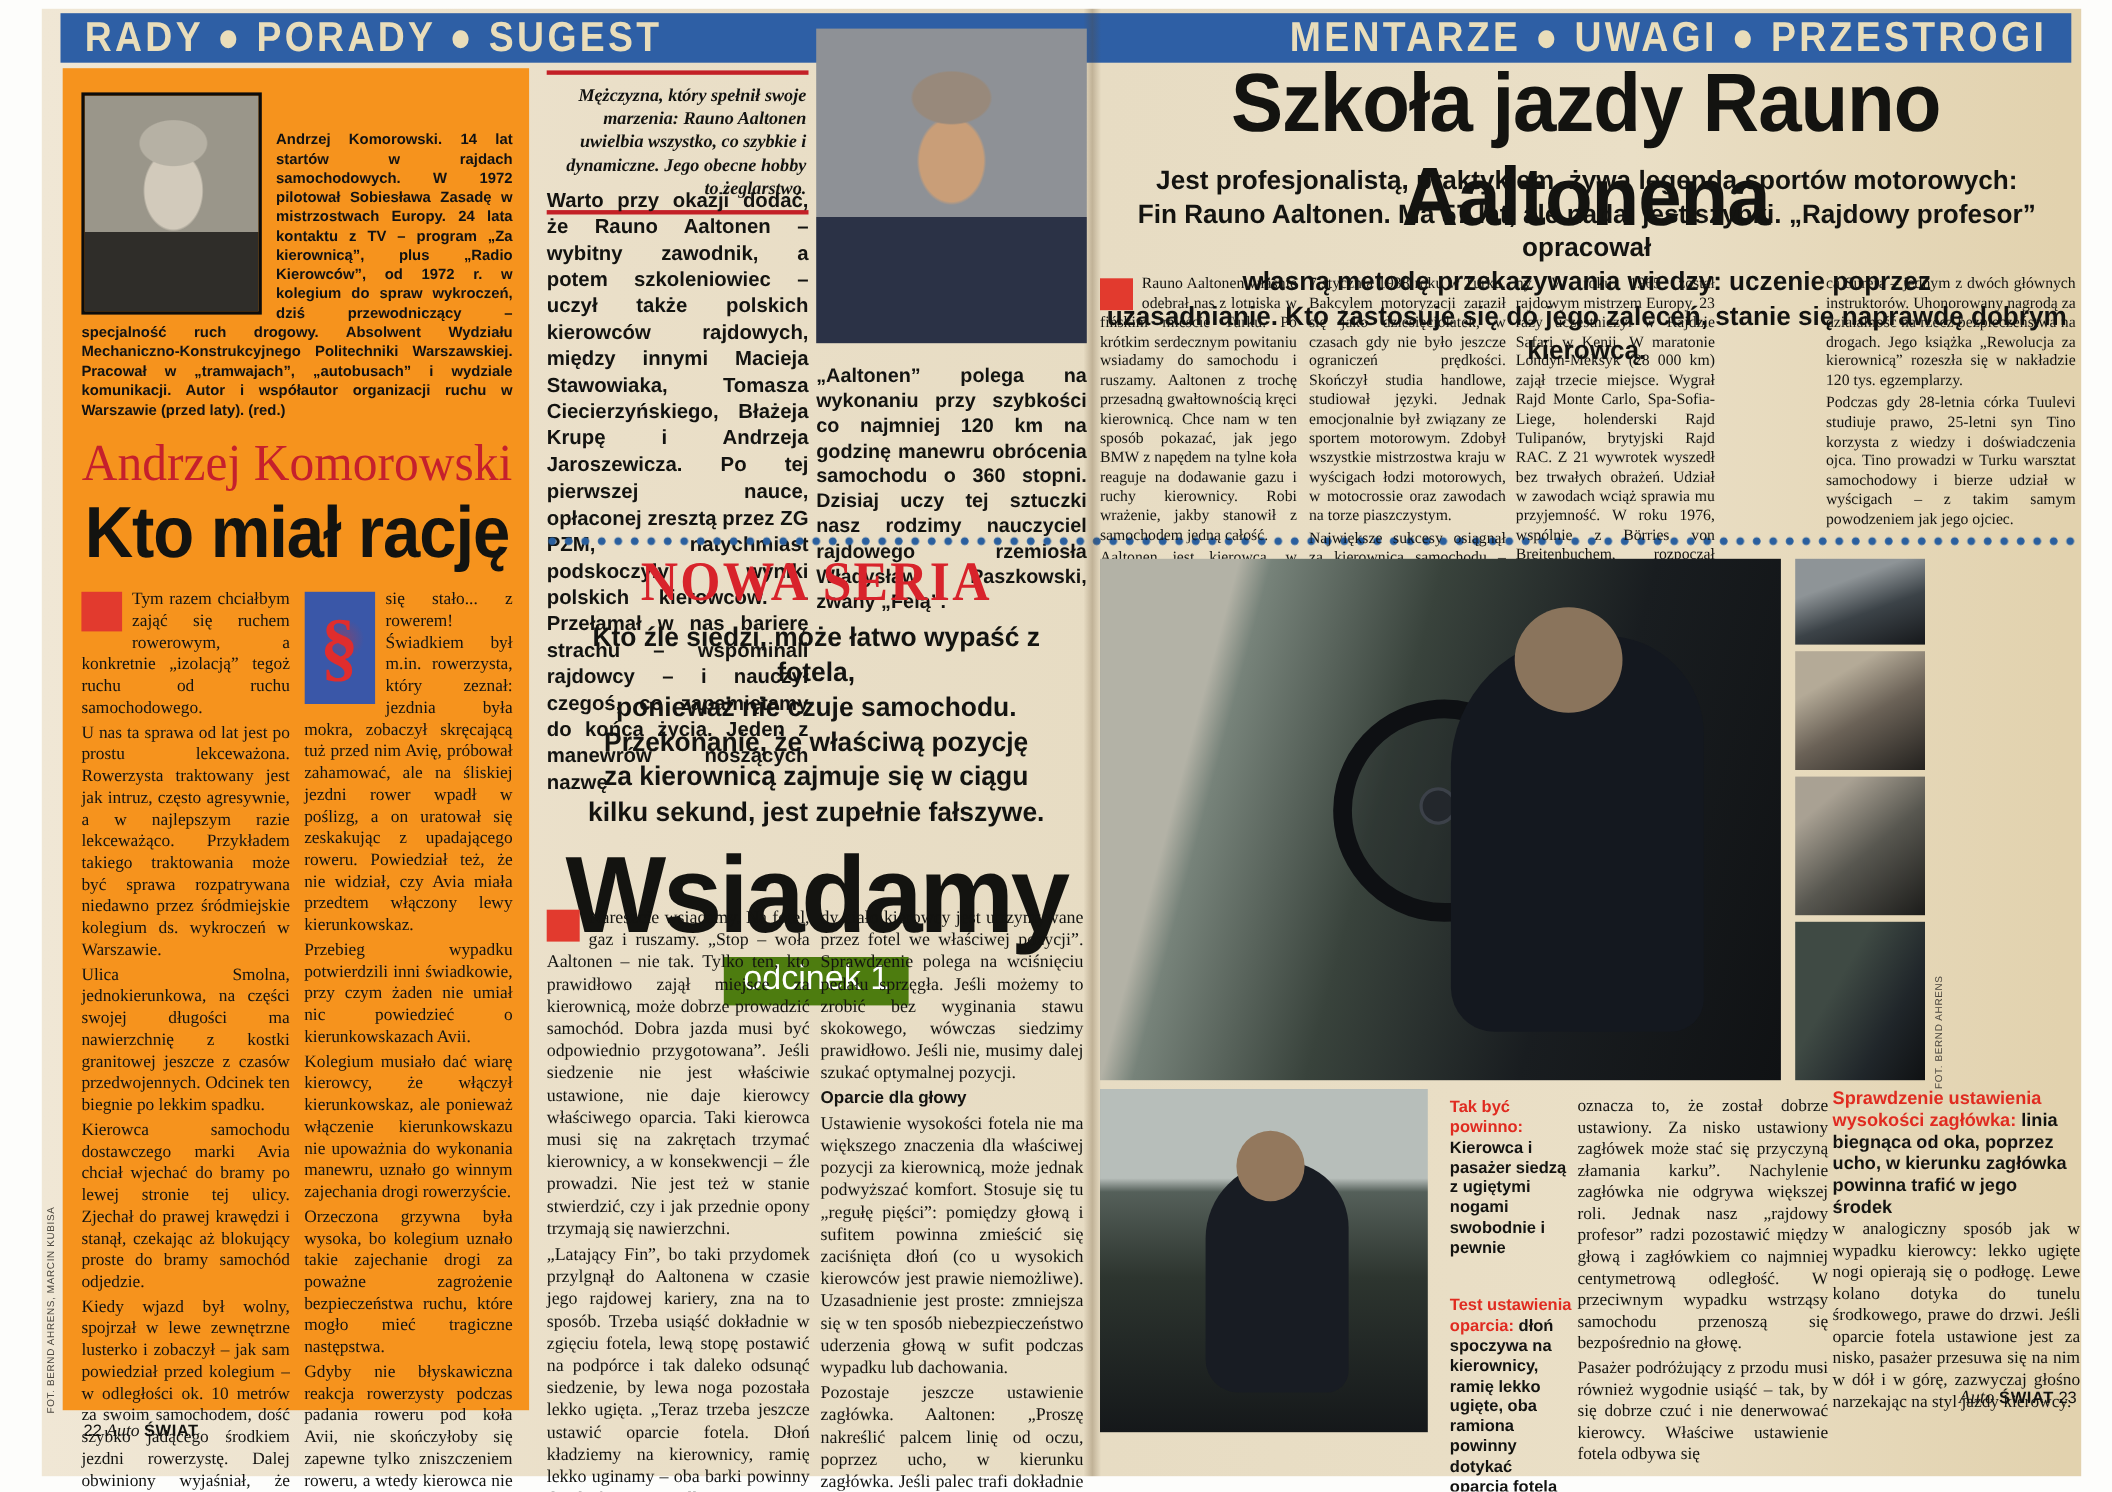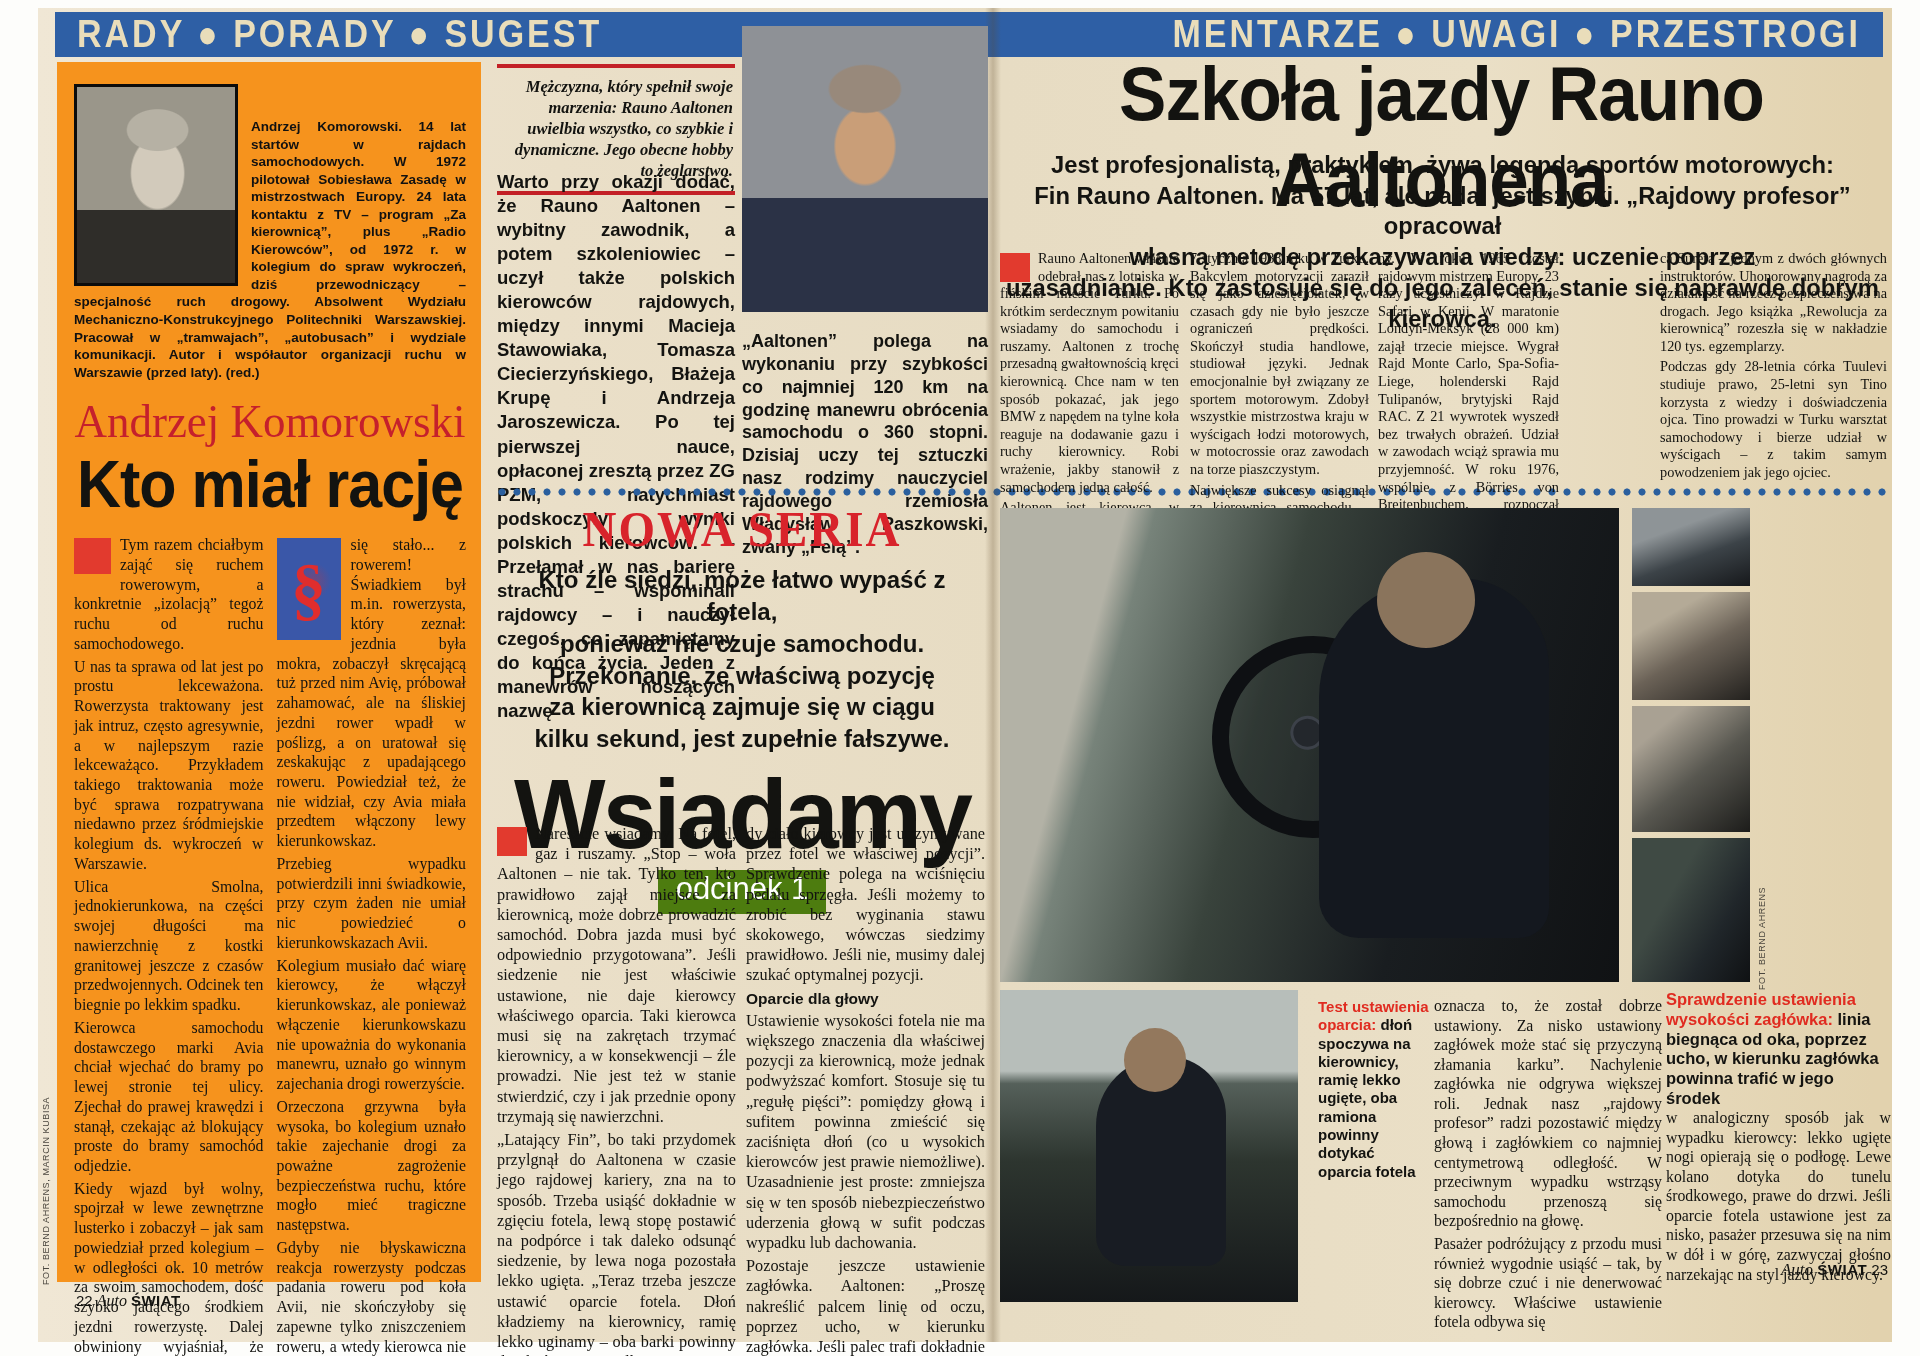--- a/index.html
+++ b/index.html
@@ -220,20 +220,24 @@
 <div class="ph strip-ph sp3"></div>
 <div class="ph strip-ph sp4"></div>
 <div class="v-credit" style="left:1757px;top:740px;height:250px;">FOT. BERND AHRENS</div>
 
 <div class="ph ph-driver">
   <div class="man"></div>
 </div>
 
 <div class="capcol">
   <div class="cap-block">
+    <span class="cap-label">Tak być powinno:</span>
+    <span>Kierowca i pasażer siedzą z ugiętymi nogami swobodnie i pewnie</span>
+  </div>
+  <div class="cap-block">
     <span class="cap-label">Test ustawienia oparcia:</span>
     <span>dłoń spoczywa na kierownicy, ramię lekko ugięte, oba ramiona powinny dotykać oparcia fotela</span>
   </div>
 </div>
 
 <div class="bot-mid">
   <p>oznacza to, że został dobrze ustawiony. Za nisko ustawiony zagłówek może stać się przyczyną złamania karku”. Nachylenie zagłówka nie odgrywa większej roli. Jednak nasz „rajdowy profesor” radzi pozostawić między głową i zagłówkiem co najmniej centymetrową odległość. W przeciwnym wypadku wstrząsy samochodu przenoszą się bezpośrednio na głowę.</p>
   <p>Pasażer podróżujący z przodu musi również wygodnie usiąść – tak, by się dobrze czuć i nie denerwować kierowcy. Właściwe ustawienie fotela odbywa się</p>
 </div>
 

